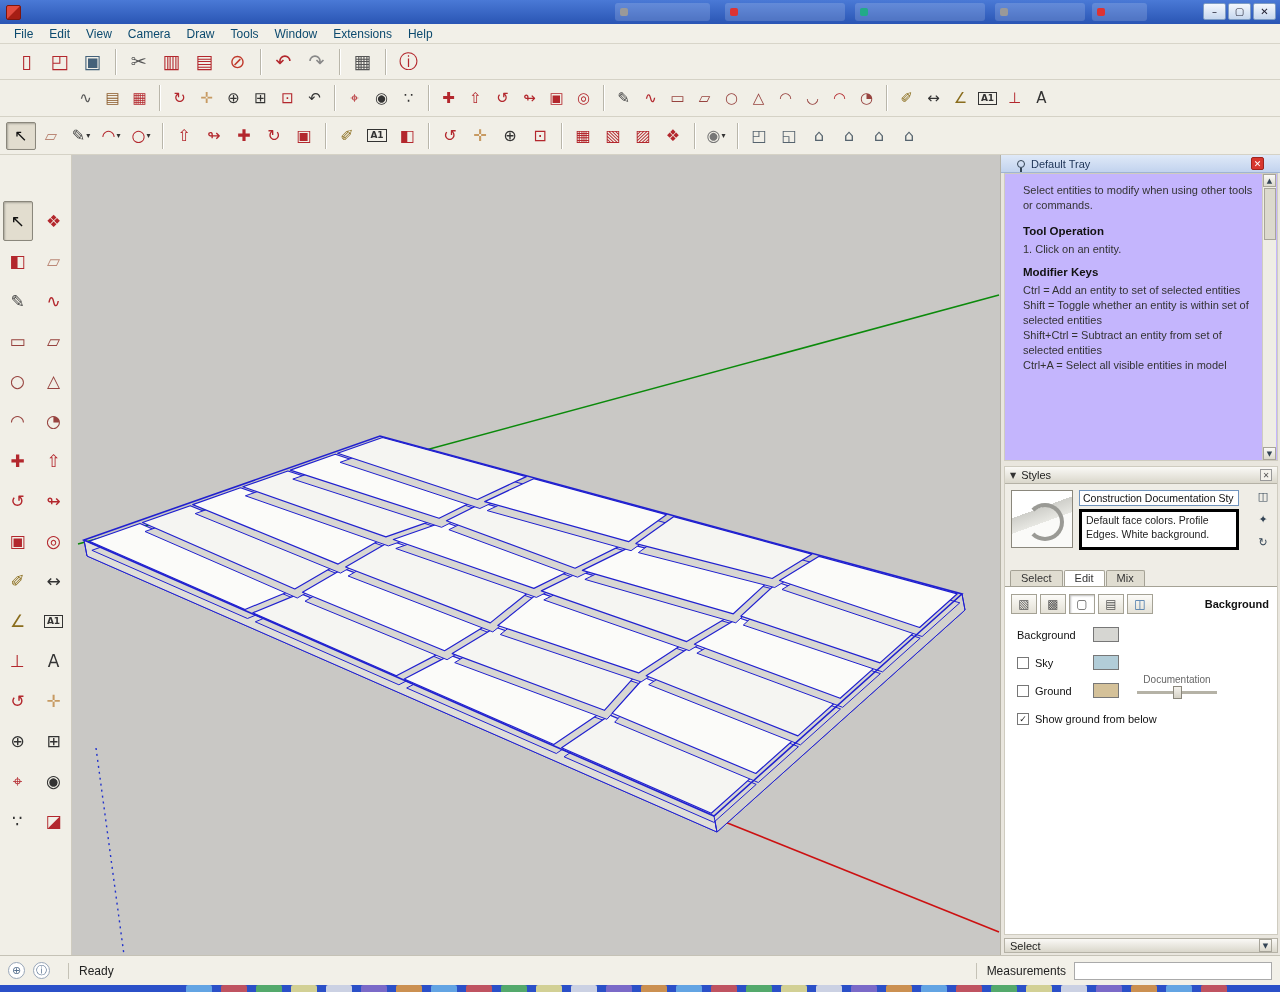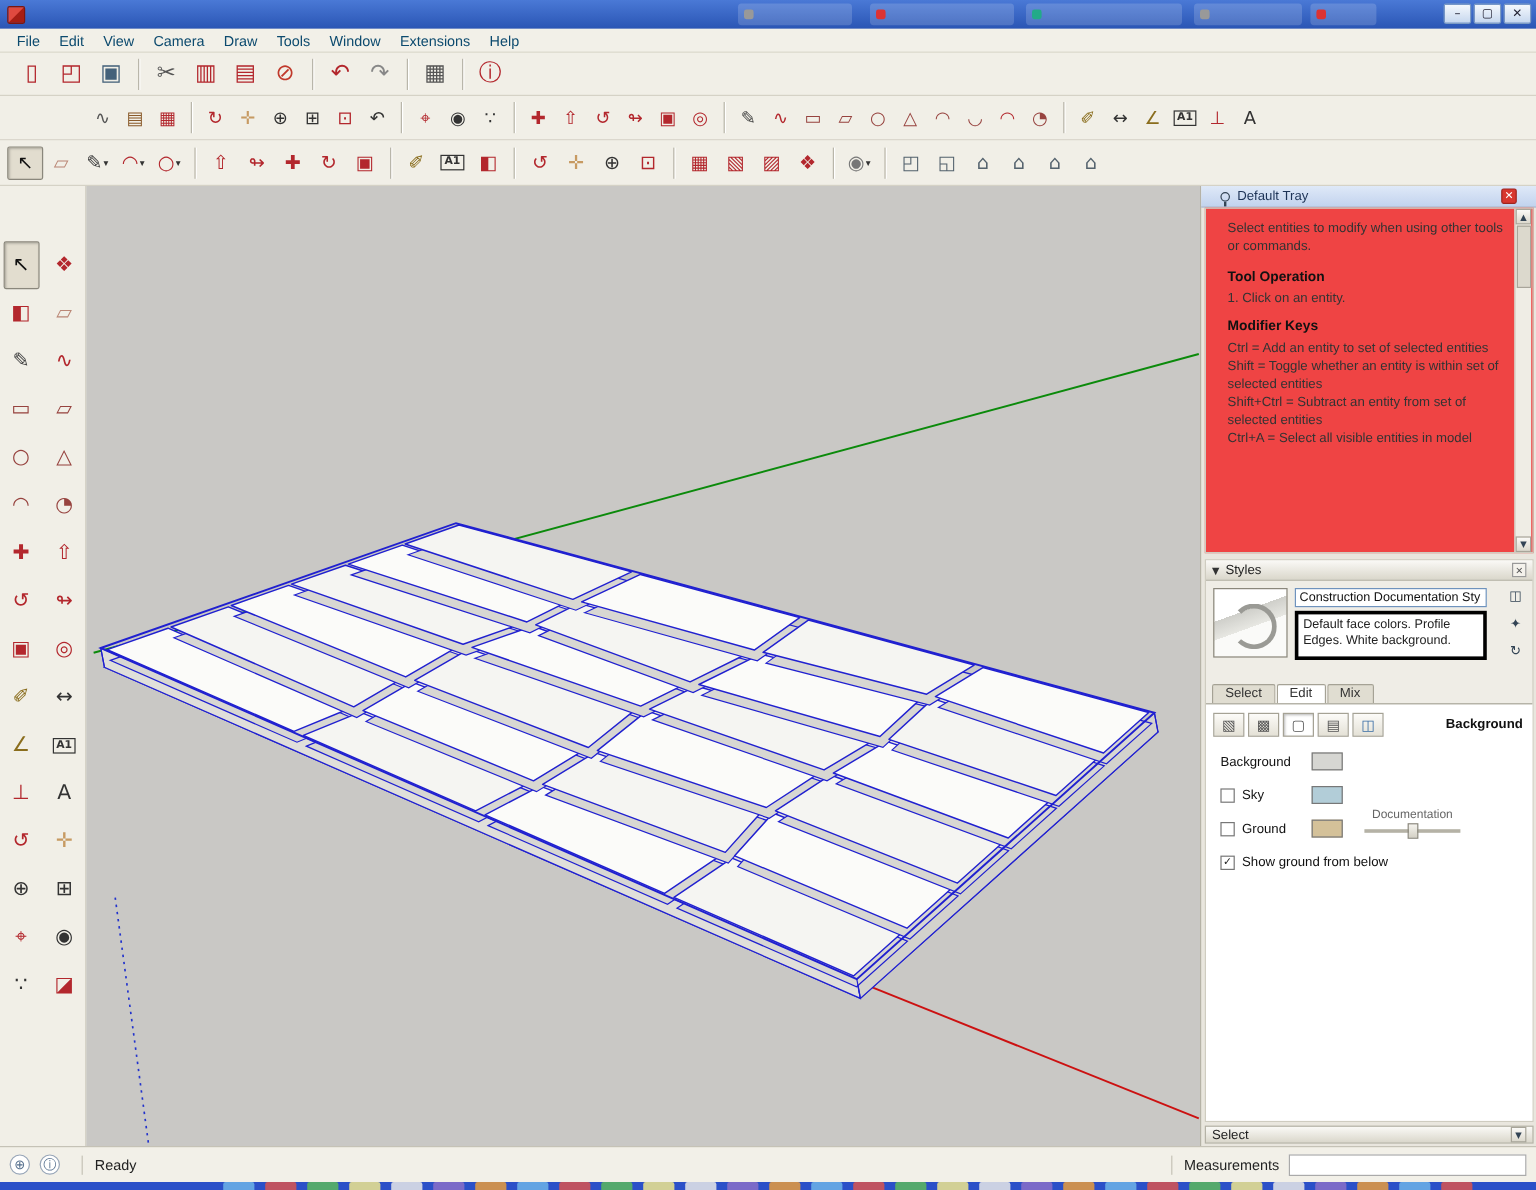--- a/index.html
+++ b/index.html
@@ -58,21 +58,21 @@
   .tray-header { position:absolute; top:0; left:0; right:0; height:18px;
     background:linear-gradient(#dfe9f8,#c2d3ee); border-bottom:1px solid #9fb4d4;
     display:flex; align-items:center; padding:0 16px; color:#1d3356; }
   .tray-header .ttl { flex:1; }
   .pin { width:8px; height:8px; border:1.5px solid #345; border-radius:50%; position:relative; margin-right:6px; }
   .pin::after { content:""; position:absolute; left:2px; top:7px; width:1.5px; height:4px; background:#345; }
   .tray-close { width:13px; height:13px; background:#d8372f; border:1px solid #9e241e; color:#fff;
     font-size:9px; display:flex; align-items:center; justify-content:center; border-radius:2px; margin-left:5px;
     font-family:"DejaVu Sans",sans-serif; }
 
-  .instructor { position:absolute; top:18px; left:3px; width:274px; height:288px; background:#ef4444;
+  .instructor { position:absolute; top:18px; left:3px; width:274px; height:288px; background:#c4b5fd;
     border:1px solid #cfccc0; padding:9px 22px 0 18px; color:#333; line-height:1.36; overflow:hidden; }
   .instructor p { margin-bottom:11px; }
   .instructor h4 { font-size:11.5px; margin:9px 0 2px; color:#111; }
   .more { font-weight:bold; color:#111; margin-top:13px; }
   .iscroll { position:absolute; top:19px; right:4px; width:14px; height:286px; background:#efede5;
     border-left:1px solid #cfccc0; display:flex; flex-direction:column; align-items:center; }
   .sarrow { width:13px; height:13px; background:linear-gradient(#fbfaf7,#dcd9cd); border:1px solid #a8a59a;
     font-size:7px; color:#345; display:flex; align-items:center; justify-content:center;
     font-family:"DejaVu Sans",sans-serif; }
   .sarrow.bottom { margin-top:auto; }

